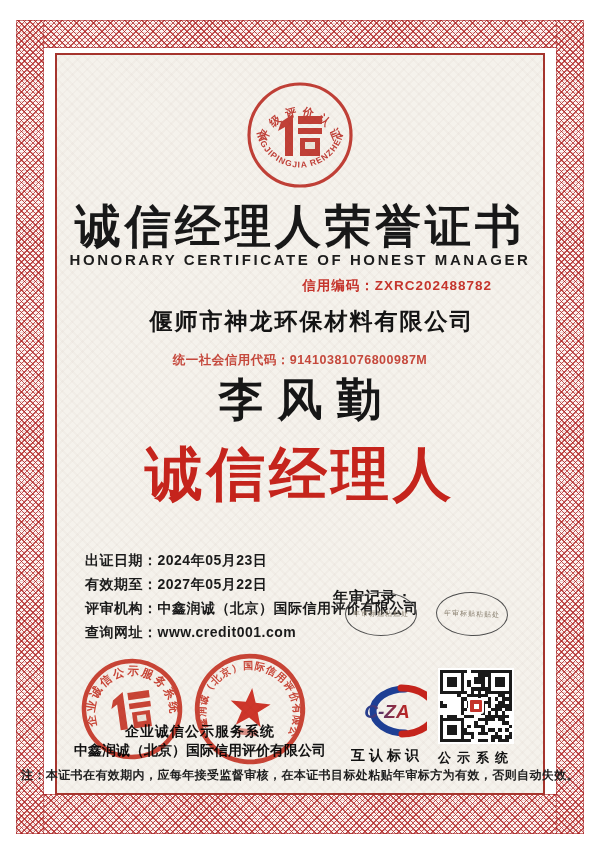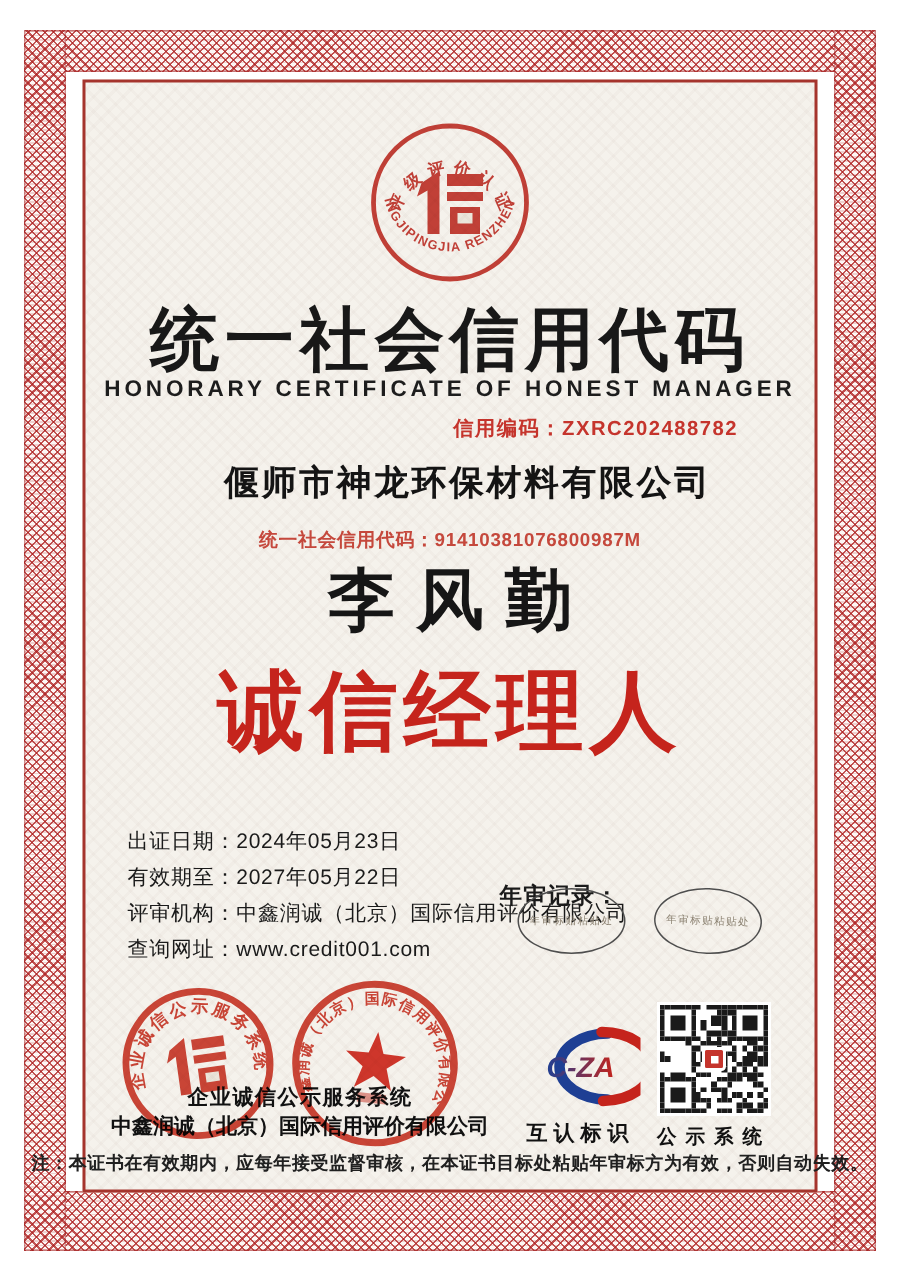--- a/index.html
+++ b/index.html
@@ -29,21 +29,21 @@
   .center{left:0;width:600px;text-align:center;}
 
   .title{top:196px;font-family:"Liberation Serif","DejaVu Serif",serif;font-size:46px;font-weight:900;color:#181818;letter-spacing:4px;}
   .subtitle{top:251px;font-size:15px;font-weight:bold;color:#1d1d1d;letter-spacing:2.6px;}
   .credit-line{top:277px;right:108px;font-size:13.5px;font-weight:bold;color:#c5342c;letter-spacing:1px;}
   .company{top:306px;font-size:23px;font-weight:900;color:#141414;letter-spacing:2px;font-family:"Liberation Serif","DejaVu Serif",serif;padding-left:12px;}
   .uscc{top:352px;font-size:12.5px;font-weight:bold;color:#c5483c;letter-spacing:.5px;}
   .person{top:370px;font-family:"Liberation Serif","DejaVu Serif",serif;font-size:45px;font-weight:900;color:#161616;letter-spacing:14px;text-indent:14px;}
   .honor{top:436px;font-family:Liberation Sans, sans-serif;font-size:58px;font-weight:900;color:#c5241c;letter-spacing:4px;}
 
-  .details{left:85px;top:548px;font-size:14px;font-weight:normal;color:#1a1a1a;}
+  .details{left:85px;top:548px;font-size:14px;font-weight:bold;color:#1a1a1a;}
   .details .row{height:24px;line-height:24px;letter-spacing:.5px;}
 
   .annual-label{left:333px;top:588px;font-size:15px;font-weight:900;color:#1a1a1a;letter-spacing:1px;}
   .sticker{position:absolute;width:70px;height:42px;border:1.5px solid #4e4e4e;border-radius:50%;
     display:flex;align-items:center;justify-content:center;font-size:7px;color:#8a8070;letter-spacing:1px;}
   .sticker1{left:345px;top:592px;}
   .sticker2{left:436px;top:592px;transform:rotate(2deg);}
 
   .issuer1{top:723px;left:40px;width:320px;text-align:center;font-size:14px;font-weight:900;color:#111;letter-spacing:1px;}
   .issuer2{top:742px;left:28px;width:344px;text-align:center;font-size:14px;font-weight:900;color:#111;}
@@ -93,21 +93,21 @@
     </text>
     <g fill="#c5342c" transform="translate(29,32)">
       <path d="M7,10 L19,2 L19,44 L11,44 L11,15 L4,19 Z"></path>
       <rect x="24" y="4" width="24" height="8"></rect>
       <rect x="24" y="16" width="24" height="6"></rect>
       <rect x="26" y="26" width="20" height="18"></rect>
       <rect x="31" y="30" width="10" height="7" fill="#f5f2ec"></rect>
     </g>
   </svg>
 
-  <div class="abs center title">统一社会信用代码</div>
+  <div class="abs center title">诚信经理人荣誉证书</div>
   <div class="abs center subtitle">HONORARY CERTIFICATE OF HONEST MANAGER</div>
   <div class="abs credit-line"><span>信用编码：</span><span>ZXRC202488782</span></div>
 
   <div class="abs center company">偃师市神龙环保材料有限公司</div>
   <div class="abs center uscc"><span>统一社会信用代码：</span><span>91410381076800987M</span></div>
 
   <div class="abs center person">李风勤</div>
   <div class="abs center honor">诚信经理人</div>
 
   <div class="abs details">

